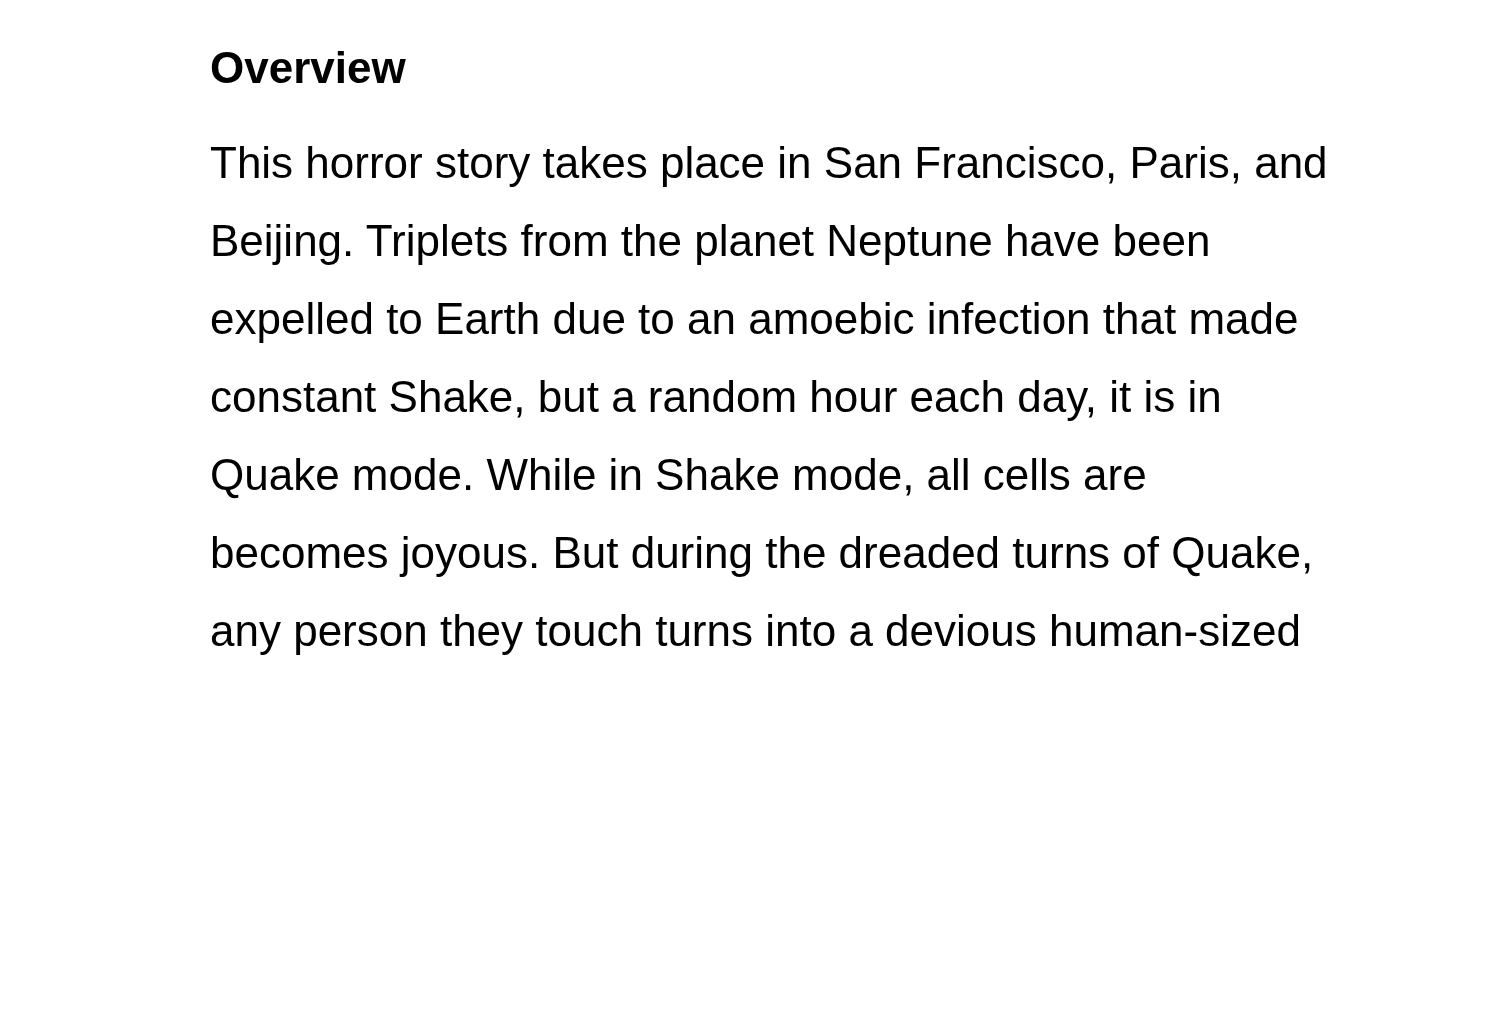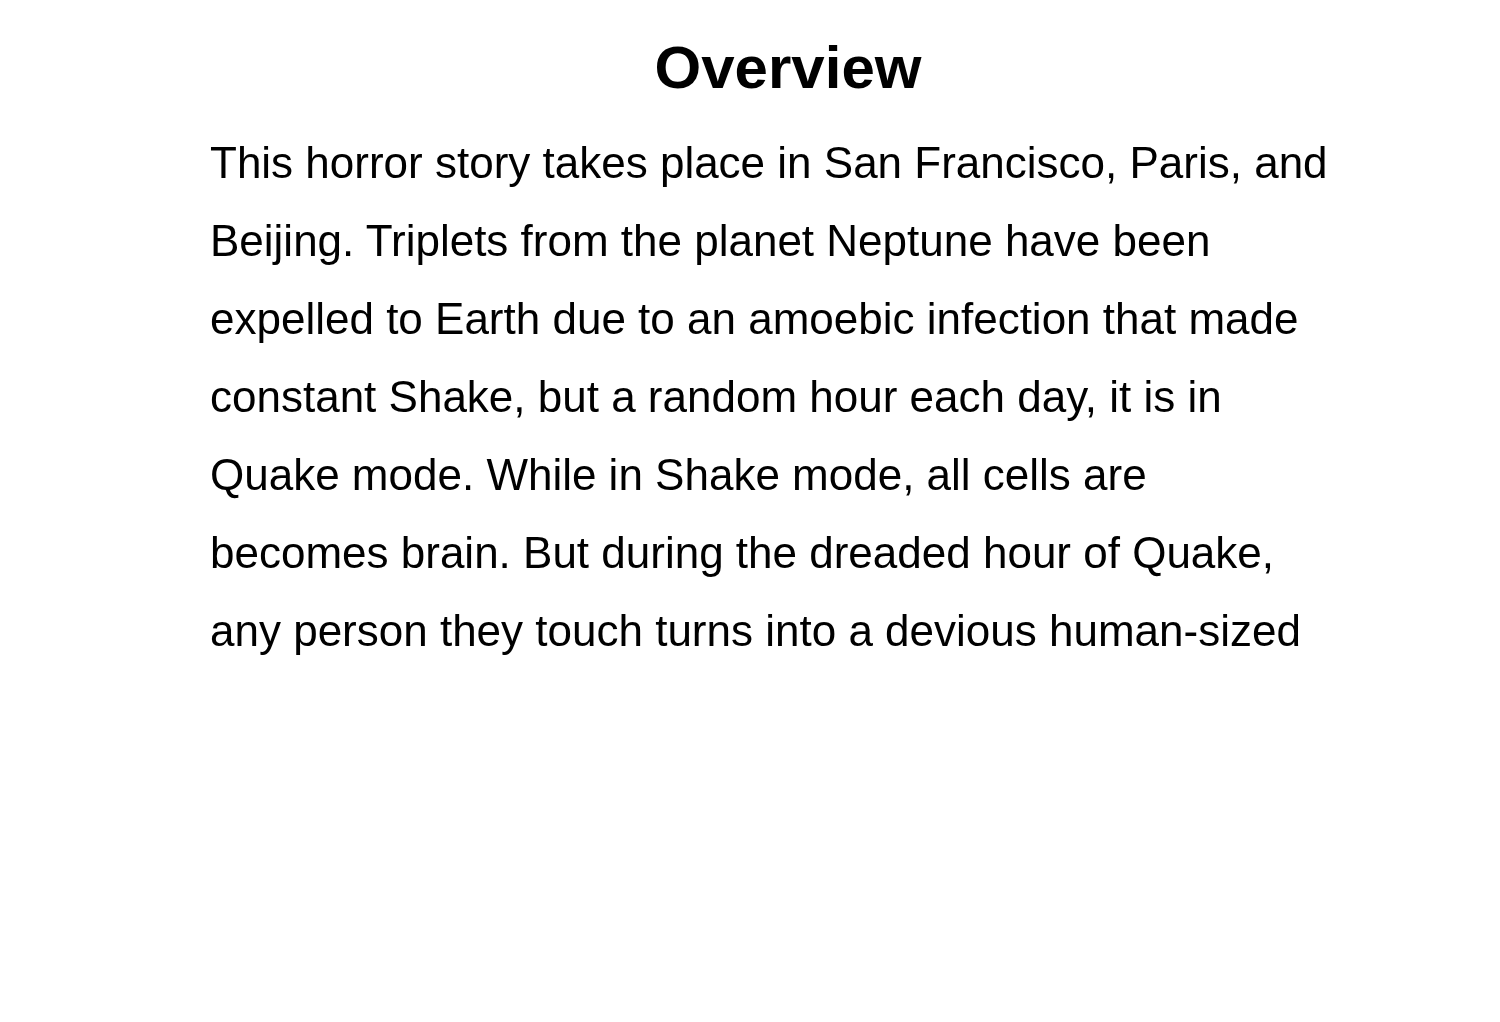--- a/index.html
+++ b/index.html
@@ -15,24 +15,23 @@
     overflow: hidden;
   }
   .content {
     position: absolute;
     left: 210px;
     top: 0;
     width: 1156px;
     padding-top: 36px;
   }
   .page-title {
-    font-size: 60px;
+    font-size: 44px;
     line-height: 64px;
     font-weight: bold;
-    text-align: center;
     margin: 0 0 24px 0;
     letter-spacing: 0px;
   }
   .paragraph {
     margin: 0;
   }
   .paragraph-line {
     font-size: 44px;
     line-height: 78px;
     white-space: nowrap;
@@ -44,16 +43,16 @@
 
 <div class="content">
   <h1 class="page-title">Overview</h1>
 
   <div class="paragraph">
     <div class="paragraph-line">This horror story takes place in San Francisco, Paris, and</div>
     <div class="paragraph-line">Beijing. Triplets from the planet Neptune have been</div>
     <div class="paragraph-line">expelled to Earth due to an amoebic infection that made</div>
     <div class="paragraph-line">constant Shake, but a random hour each day, it is in</div>
     <div class="paragraph-line">Quake mode. While in Shake mode, all cells are</div>
-    <div class="paragraph-line">becomes brain. But during the dreaded hour of Quake,</div>
+    <div class="paragraph-line">becomes joyous. But during the dreaded turns of Quake,</div>
     <div class="paragraph-line">any person they touch turns into a devious human-sized</div>
   </div>
 </div>
 
 </body></html>

